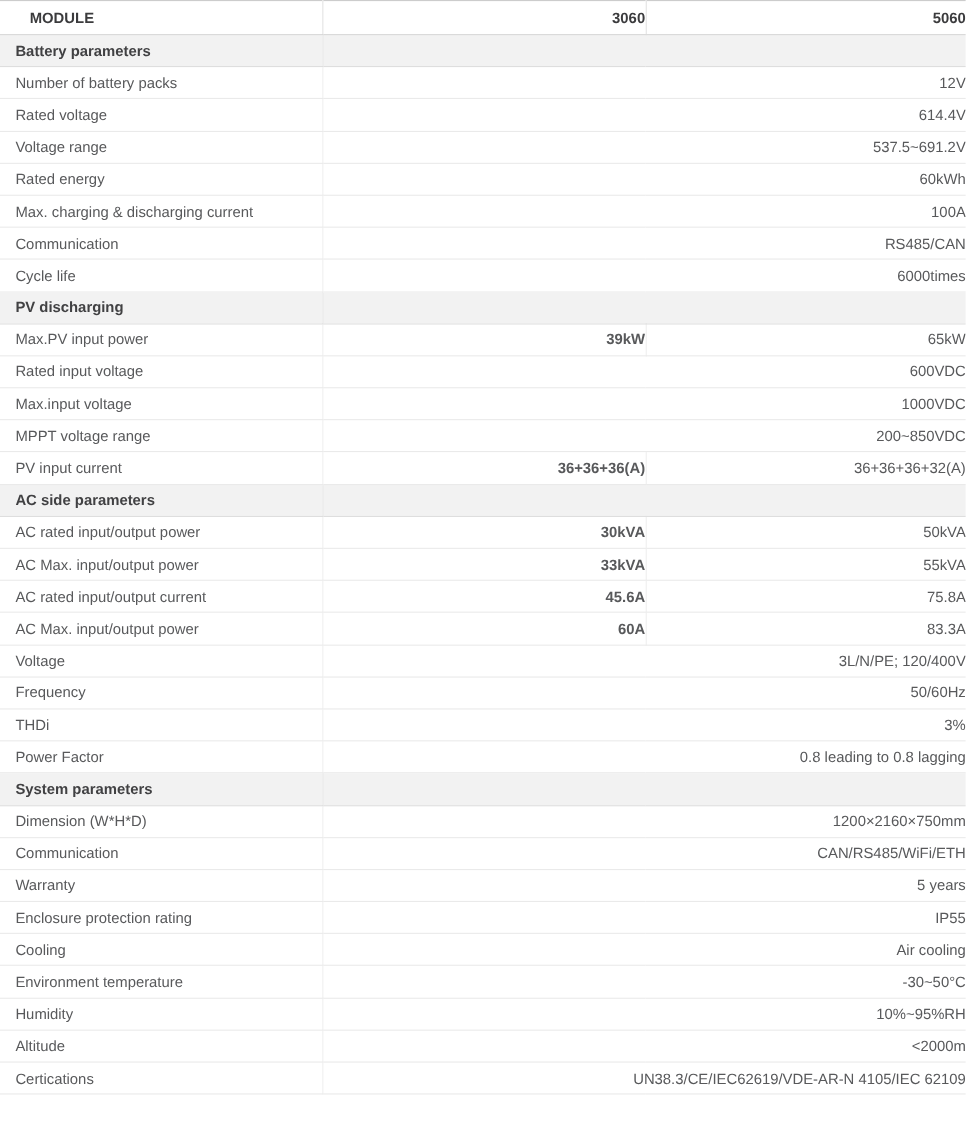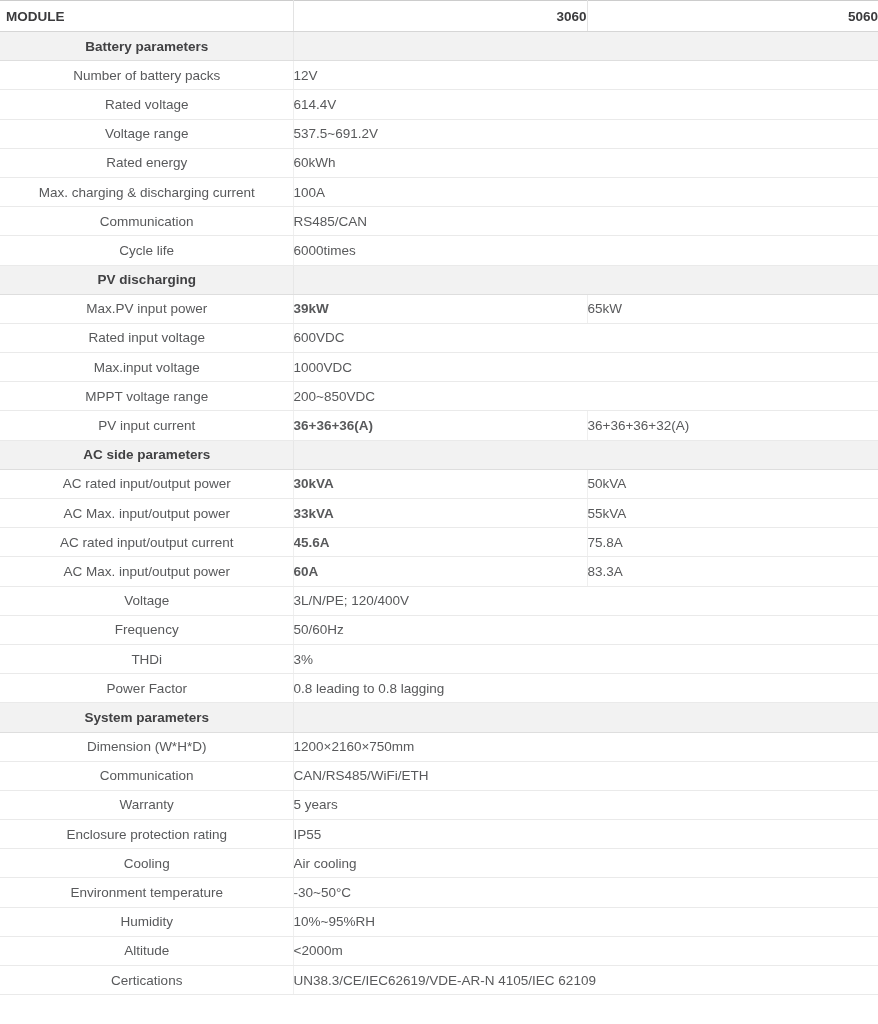--- a/index.html
+++ b/index.html
@@ -43,33 +43,33 @@
     white-space: nowrap;
     overflow: hidden;
   }
   th {
     font-weight: bold;
     color: var(--header-text);
     border-bottom: 1px solid var(--strong-border);
   }
   th.module-header {
     text-align: left;
-    padding-left: 6px;
+    padding-left: 27px;
     border-right: 1px solid #e3e3e3;
   }
   th.model-header { text-align: right; }
   th.model-header.first { border-right: 1px solid #e3e3e3; }
   td.label-cell {
-    text-align: center;
-    padding-left: 1px;
+    text-align: left;
+    padding-left: 14px;
     border-right: 1px solid var(--vline);
     border-bottom: 1px solid var(--row-border);
   }
   td.value-cell {
-    text-align: left;
+    text-align: right;
     border-bottom: 1px solid var(--row-border);
   }
   td.value-cell.split-left { border-right: 1px solid var(--vline); font-weight: bold; }
   tr.section-row td {
     background: var(--section-bg);
     font-weight: bold;
     color: var(--section-text);
     border-bottom: 1px solid #dedede;
   }
   tr.section-row td.label-cell { border-right: 1px solid #e7e7e7; }

